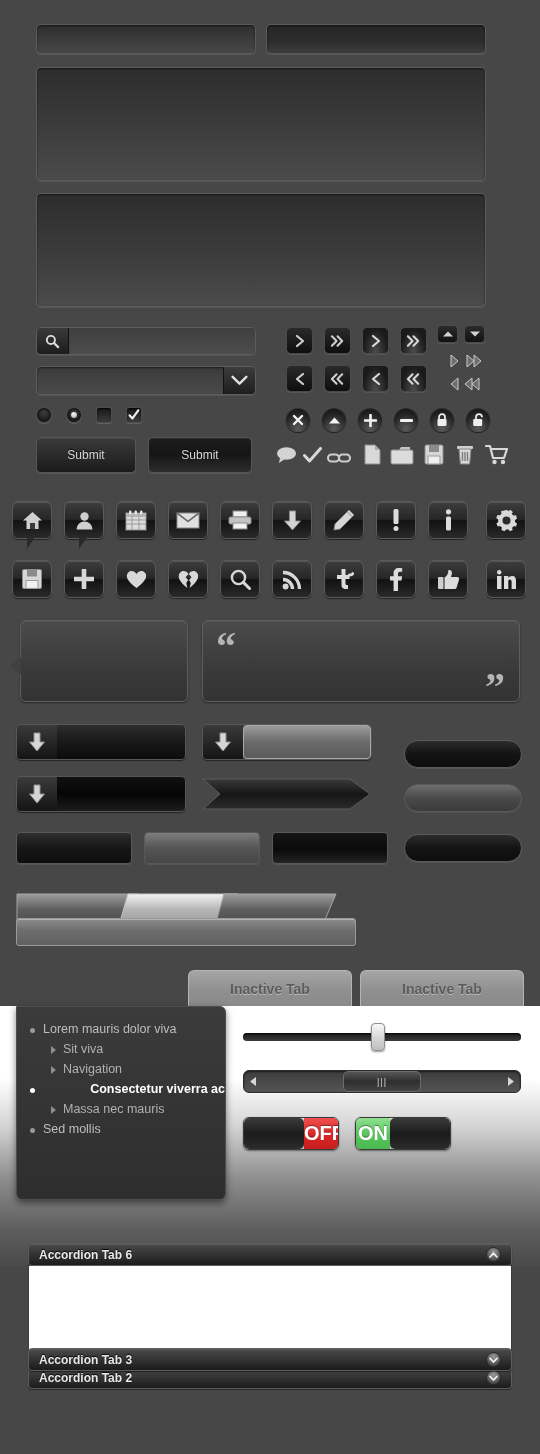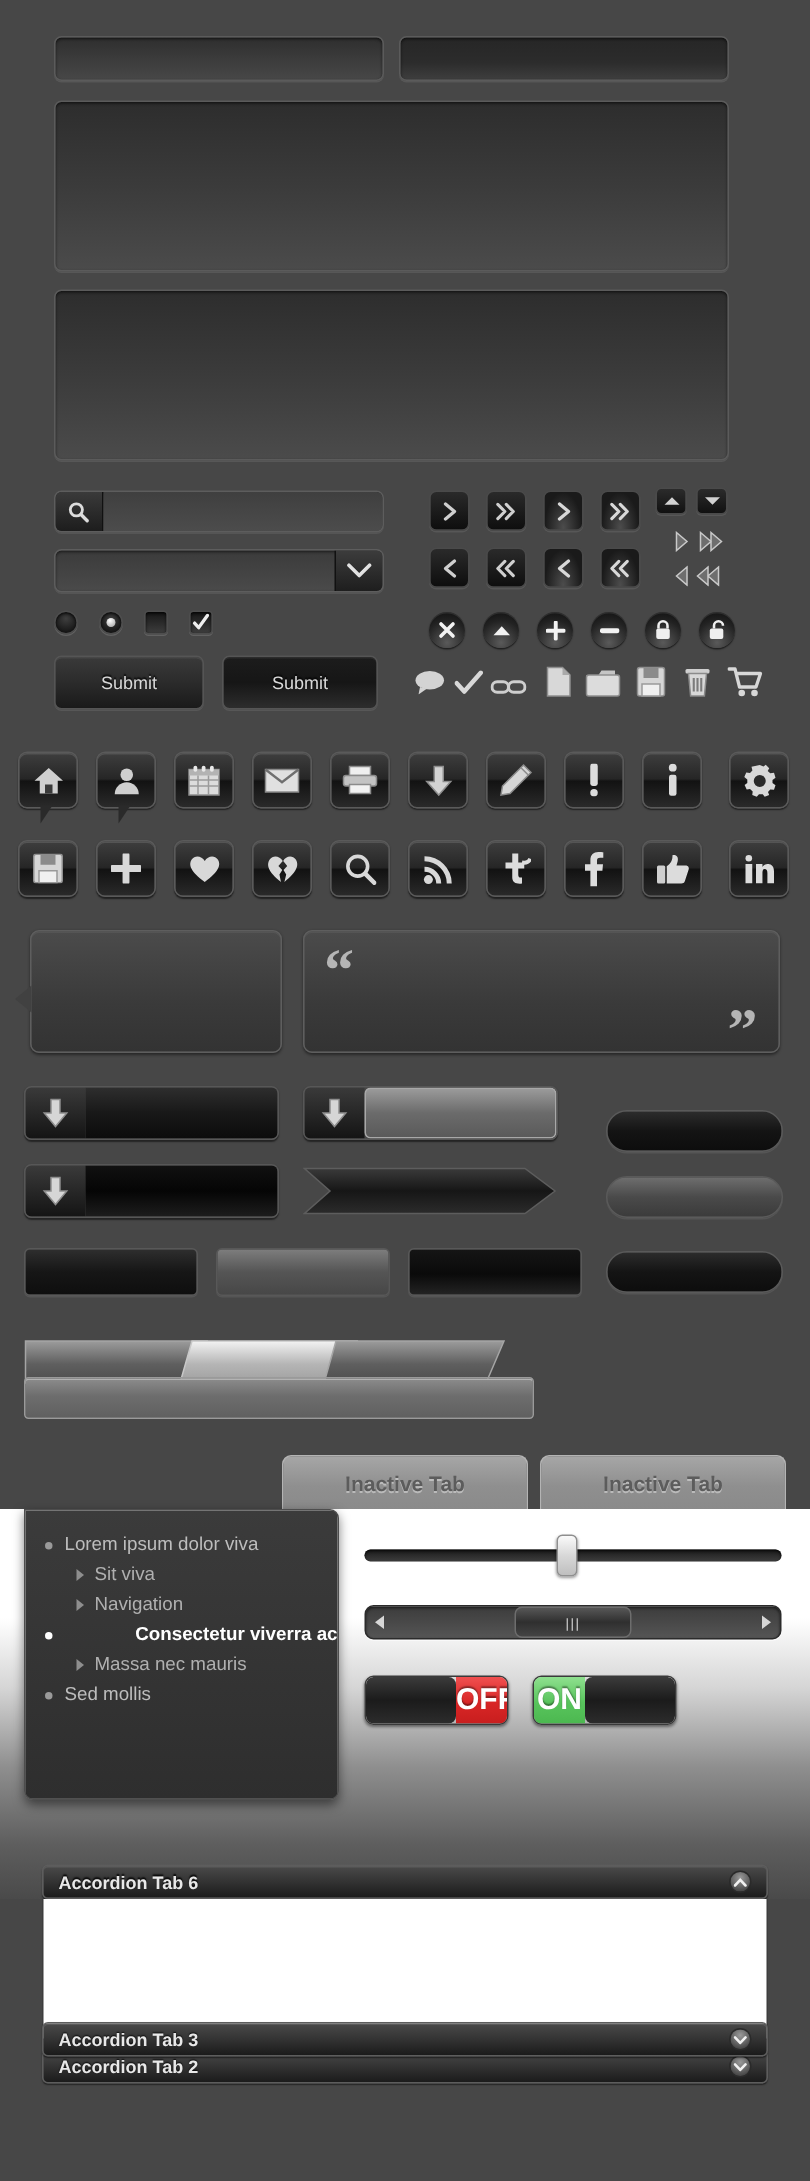--- a/index.html
+++ b/index.html
@@ -671,21 +671,21 @@
     <span>Inactive Tab</span>
   </div>
   <div class="tab inactive" style="left:360px;top:970px;width:164px;height:37px;">
     <span>Inactive Tab</span>
   </div>
 
   <div id="lightpanel" style="top:1006px;height:260px;"></div>
 
   <div class="menu" style="left:16px;top:1006px;width:210px;height:194px;">
     <ul style="padding-top:12px;">
-      <li><span class="mb"></span><span>Lorem ipsum dolor viva</span></li>
+      <li><span class="mb"></span><span>Lorem mauris dolor viva</span></li>
       <li class="sub"><span class="ma"></span><span>Sit viva</span></li>
       <li class="sub"><span class="ma"></span><span>Navigation</span></li>
       <li class="cur"><span class="mb w"></span><span>Consectetur viverra ac</span></li>
       <li class="sub"><span class="ma"></span><span>Massa nec mauris</span></li>
       <li><span class="mb"></span><span>Sed mollis</span></li>
     </ul>
   </div>
 
   <div class="sliderTrack" style="left:243px;top:1033px;width:278px;"></div>
   <div class="sliderKnob" style="left:371px;top:1023px;"></div>

